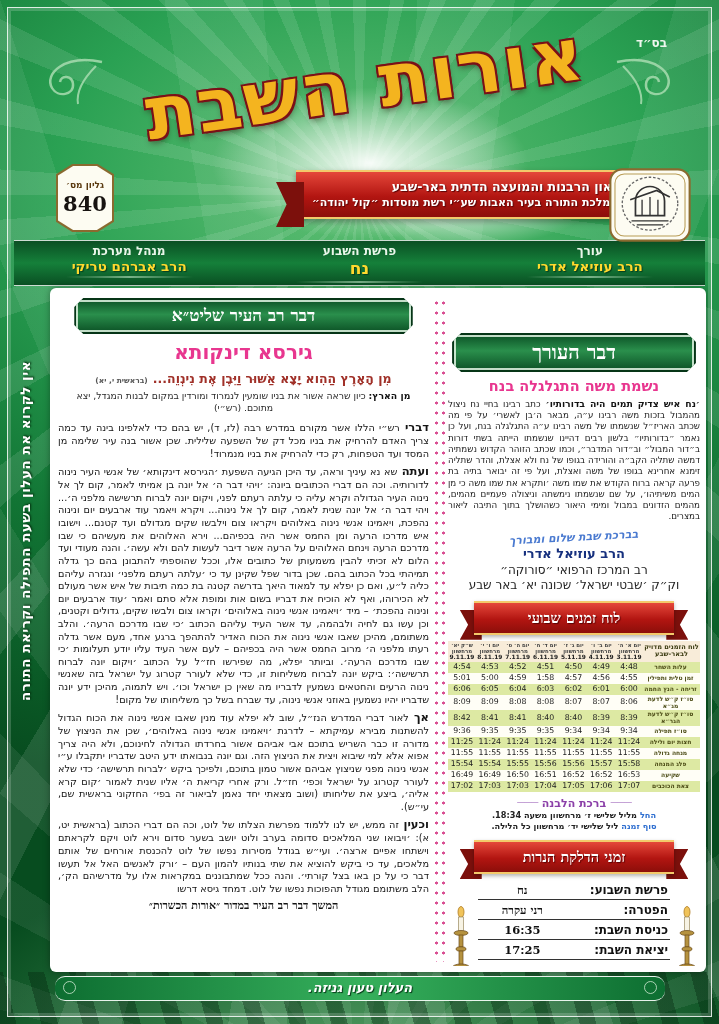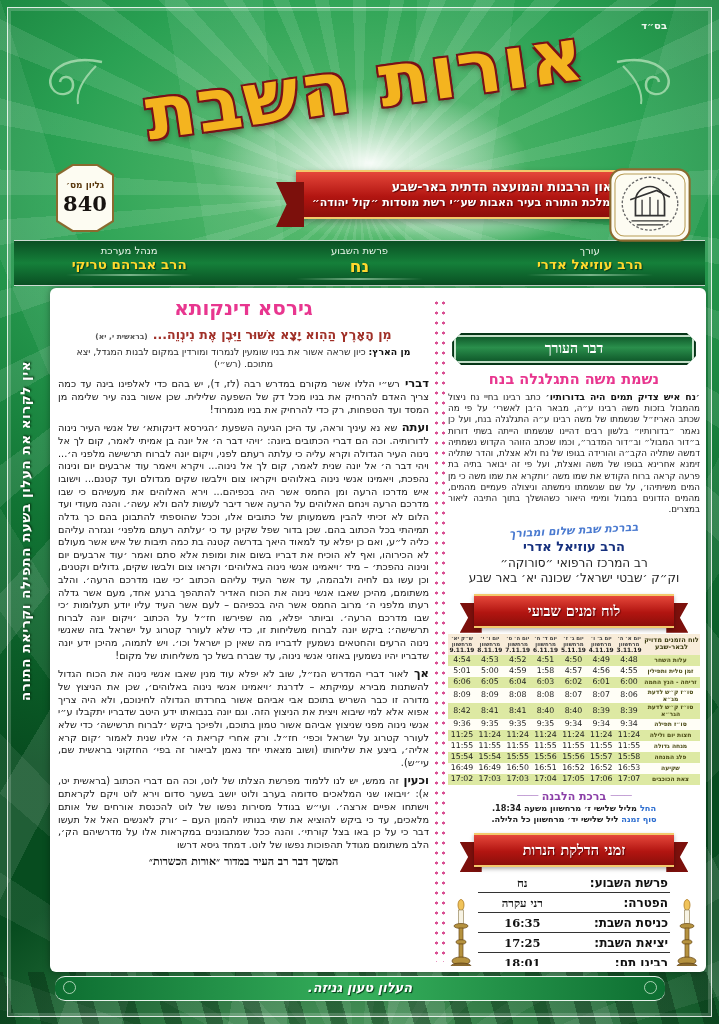--- a/index.html
+++ b/index.html
@@ -10,21 +10,21 @@
       radial-gradient(ellipse 900px 620px at 50% 18%, #63c176 0%, #2aa153 34%, #117434 64%, #074c1f 100%);
   }
   .rays{position:absolute;inset:0;pointer-events:none;
     background:
       repeating-conic-gradient(from -90deg at 50% 19%, rgba(255,255,255,.10) 0 4deg, rgba(0,0,0,0) 4deg 11deg),
       repeating-conic-gradient(from 90deg at 50% 108%, rgba(255,255,255,.07) 0 5deg, rgba(0,0,0,0) 5deg 13deg);}
   .bottom-stripes{position:absolute;left:0;right:0;bottom:0;height:52px;
     background:repeating-linear-gradient(75deg, rgba(3,38,14,.38) 0 16px, rgba(0,0,0,0) 16px 40px);}
   .frame{position:absolute;inset:7px;border:1px solid rgba(255,255,255,.85);
     box-shadow:inset 0 0 0 3px rgba(255,255,255,.18);pointer-events:none;z-index:6;}
-  .bsd{position:absolute;top:20px;right:52px;color:#eef7ee;font-size:10px;font-weight:bold;z-index:3;}
+  .bsd{position:absolute;top:36px;right:52px;color:#eef7ee;font-size:12px;font-weight:bold;z-index:3;}
   .corner-flourish{position:absolute;z-index:2;opacity:.85;}
   .corner-flourish.left{left:36px;top:52px;}
   .corner-flourish.right{right:36px;top:52px;transform:scaleX(-1);}
   .title-glow{position:absolute;left:150px;top:58px;width:440px;height:210px;z-index:1;
     background:radial-gradient(closest-side, rgba(255,255,255,.95), rgba(255,255,255,0) 72%);}
   .ribbon-glow{position:absolute;left:300px;top:150px;width:330px;height:110px;z-index:1;
     background:radial-gradient(closest-side, rgba(255,255,255,.8), rgba(255,255,255,0) 75%);}
   .main-title{position:absolute;left:128px;top:42px;width:474px;text-align:center;z-index:2;
     font-family:"DejaVu Serif","DejaVu Sans",serif;font-weight:bold;font-size:73px;line-height:1.15;
     color:#f4b41f;transform:rotate(-8deg);letter-spacing:2px;white-space:nowrap;
@@ -49,38 +49,38 @@
   .banner-line1{font-size:12.5px;font-weight:bold;text-shadow:1px 1px 1px #5a0505;text-align:right;}
   .banner-line2{font-size:11px;font-weight:bold;text-shadow:1px 1px 1px #5a0505;margin-top:2px;}
   .emblem{position:absolute;right:28px;top:168px;z-index:3;}
   
   .masthead{position:absolute;left:14px;right:14px;top:240px;height:44px;z-index:2;display:flex;
     background:linear-gradient(180deg,#0a4f23,#15803a 50%,#0a4f23);
     border-top:1px solid rgba(255,255,255,.8);border-bottom:1px solid rgba(255,255,255,.8);}
   .mast-col{flex:1;text-align:center;padding-top:4px;position:relative;}
   .mast-col::after{content:"";display:block;margin:2px auto 0;width:55%;height:2px;
     background:linear-gradient(90deg,transparent,#bfe8c6,transparent);opacity:.6;}
-  .mast-label{font-size:10px;color:#eaf6ea;font-weight:normal;line-height:1.1;}
+  .mast-label{font-size:12px;color:#eaf6ea;font-weight:bold;line-height:1.1;}
   .mast-name{font-size:13.5px;color:#ffd92e;font-weight:bold;line-height:1.2;text-shadow:1px 1px 1px #083d1c;}
   .mast-name.parasha{font-size:17px;}
   
   .content{position:absolute;left:50px;top:288px;width:656px;height:684px;background:#ffffff;
     border-radius:6px;box-shadow:0 0 7px rgba(0,0,0,.35);display:flex;padding:6px;box-sizing:border-box;z-index:2;}
   .editor-col{width:252px;overflow:hidden;}
   .col-divider{width:13px;margin:4px 2px;
     background:radial-gradient(circle, #d94f93 1.3px, rgba(0,0,0,0) 1.8px);
     background-size:7px 10px;background-repeat:repeat;}
   .rav-col{flex:1;overflow:hidden;padding:0 2px;}
   .plaque{margin:4px auto 6px;width:88%;text-align:center;color:#fff;font-weight:bold;
     background:linear-gradient(180deg,#0c5226,#2a8f4c 45%,#0c5226);
     border:2px solid #063517;box-shadow:inset 0 0 0 2px rgba(240,255,240,.8);
     clip-path:polygon(9px 0,calc(100% - 9px) 0,100% 9px,100% calc(100% - 9px),calc(100% - 9px) 100%,9px 100%,0 calc(100% - 9px),0 9px);
     padding:5px 4px 6px;font-family:"DejaVu Serif",serif;}
   .rav-col .plaque{font-size:17px;}
-  .editor-col .plaque{font-size:14px;width:92%;margin-top:39px;}
+  .editor-col .plaque{font-size:20px;width:92%;margin-top:39px;}
   .col-title{text-align:center;color:#e8368f;font-weight:bold;margin:2px 0 4px;}
   .rav-col .col-title{font-size:20px;}
   .editor-col .col-title{font-size:14.5px;}
   .verse-line{text-align:center;margin:1px 0 3px;}
   .verse-text{font-size:12.5px;font-weight:bold;color:#a03028;}
   .verse-source{font-size:7.5px;color:#555;font-weight:bold;}
   .rashi{font-size:9.3px;color:#2a2a2a;text-align:center;margin:0 6px 6px;line-height:1.3;}
   .rashi b{color:#111;}
   .rav-paragraphs .body-para{font-size:9.7px;line-height:1.3;text-align:justify;margin:0 0 4px;color:#141414;}
   .rav-paragraphs .body-para b{font-size:11.5px;}
@@ -423,20 +423,21 @@
               <span class="clabel">רבינו תם:</span>
               <span class="cval">18:01</span>
             </div>
           </div>
       </div>
     </div>
 
     <div class="col-divider"></div>
 
     <div class="rav-col">
+      <div class="plaque">דבר רב העיר שליט״א</div>
       <div class="col-title">גירסא דינקותא</div>
       <div class="verse-line">
         <span class="verse-text">מִן הָאָרֶץ הַהִוא יָצָא אַשּׁוּר וַיִּבֶן אֶת נִינְוֵה...</span>
         <span class="verse-source">(בראשית י, יא)</span>
       </div>
       <div class="rashi">
         <b>מן הארץ:</b>
         <span>כיון שראה אשור את בניו שומעין לנמרוד ומורדין במקום לבנות המגדל, יצא מתוכם. (רש״י)</span>
       </div>
       <div class="rav-paragraphs">

